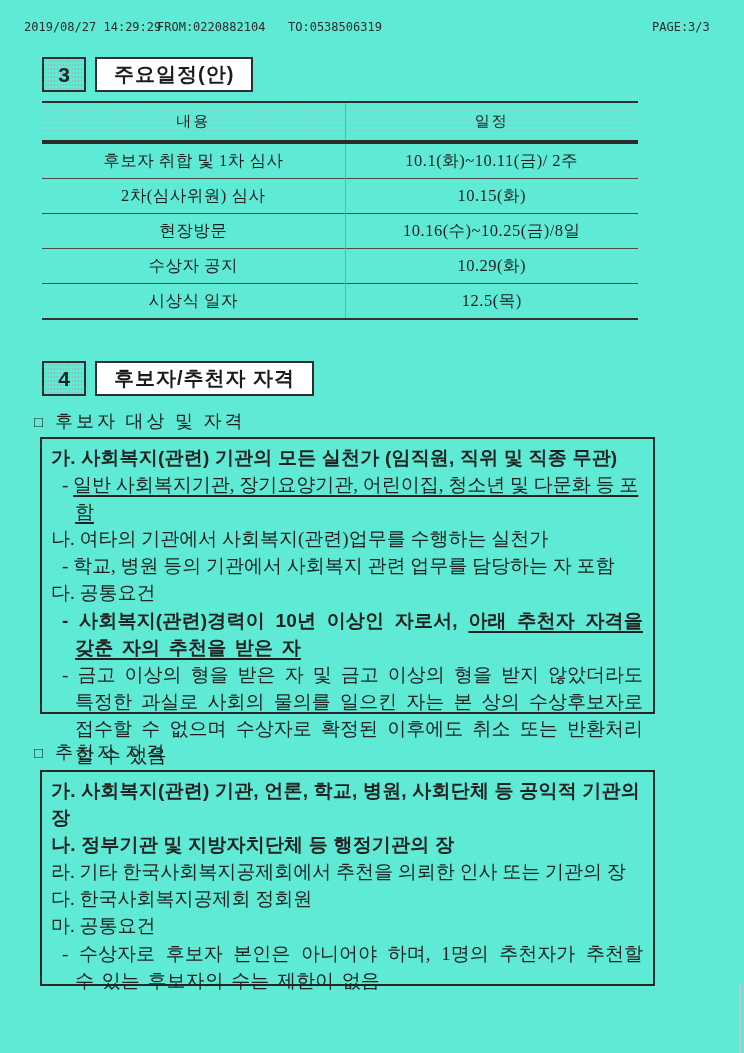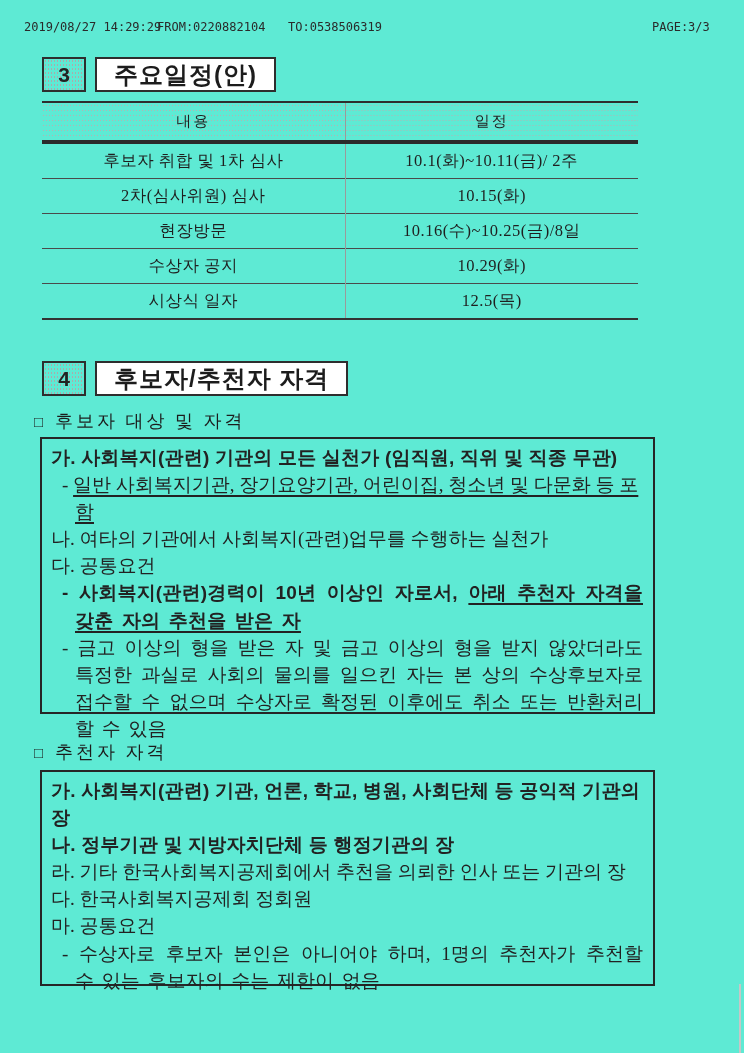--- a/index.html
+++ b/index.html
@@ -20,21 +20,21 @@
     position:absolute;left:42px;width:44px;height:35px;box-sizing:border-box;
     border:2px solid #2e2e2e;display:flex;align-items:center;justify-content:center;
     font-family:"Liberation Sans",sans-serif;font-weight:bold;font-size:21px;color:#222;
     background-image:radial-gradient(circle,#ababab 0.7px,rgba(0,0,0,0) 0.9px);
     background-size:3px 4px;
   }
   .sec-title{
     position:absolute;left:95px;height:35px;box-sizing:border-box;
     border:2px solid #2e2e2e;display:flex;align-items:center;
     padding:0 17px;background:#fff;
-    font-family:"Liberation Sans",sans-serif;font-weight:bold;font-size:24px;
+    font-family:"Liberation Sans",sans-serif;font-weight:bold;font-size:20px;
     letter-spacing:1px;color:#1c1c1c;white-space:nowrap;
   }
   .sec3-num,.sec3-title{top:57px;}
   .sec4-num,.sec4-title{top:361px;}
 
   
   table.sched{
     position:absolute;left:42px;top:101px;width:596px;
     border-collapse:collapse;table-layout:fixed;
     border-top:2.5px solid #2e2e2e;border-bottom:2px solid #333;
@@ -133,20 +133,21 @@
   <div class="sec-title sec4-title">후보자/추천자 자격</div>
 
   <div class="subhead subhead1">
     <span class="cb">□</span><span>후보자 대상 및 자격</span>
   </div>
 
   <div class="txtbox box1">
     <div class="ln bold">가. 사회복지(관련) 기관의 모든 실천가 (임직원, 직위 및 직종 무관)</div>
     <div class="ln hang"><span>-</span> <span class="uline">일반 사회복지기관, 장기요양기관, 어린이집, 청소년 및 다문화 등 포함</span></div>
     <div class="ln">나. 여타의 기관에서 사회복지(관련)업무를 수행하는 실천가</div>
+    <div class="ln hang"><span>-</span> <span>학교, 병원 등의 기관에서 사회복지 관련 업무를 담당하는 자 포함</span></div>
     <div class="ln">다. 공통요건</div>
     <div class="ln hang bold just"><span>-</span> <span>사회복지(관련)경력이 10년 이상인 자로서, </span><span class="uline">아래 추천자 자격을 갖춘 자의 추천을 받은 자</span></div>
     <div class="ln hang just"><span>-</span> <span>금고 이상의 형을 받은 자 및 금고 이상의 형을 받지 않았더라도 특정한 과실로 사회의 물의를 일으킨 자는 본 상의 수상후보자로 접수할 수 없으며 수상자로 확정된 이후에도 취소 또는 반환처리 할 수 있음</span></div>
   </div>
 
   <div class="subhead subhead2">
     <span class="cb">□</span><span>추천자 자격</span>
   </div>
 
   <div class="txtbox box2">

